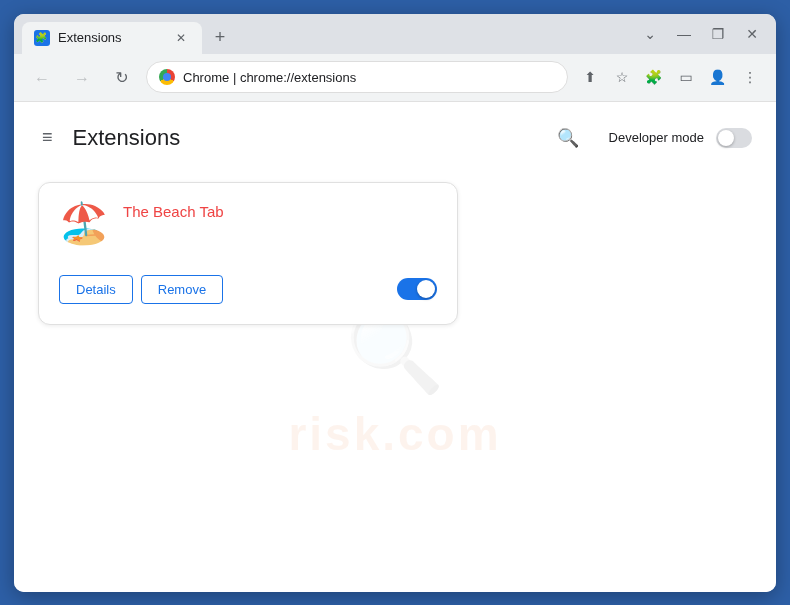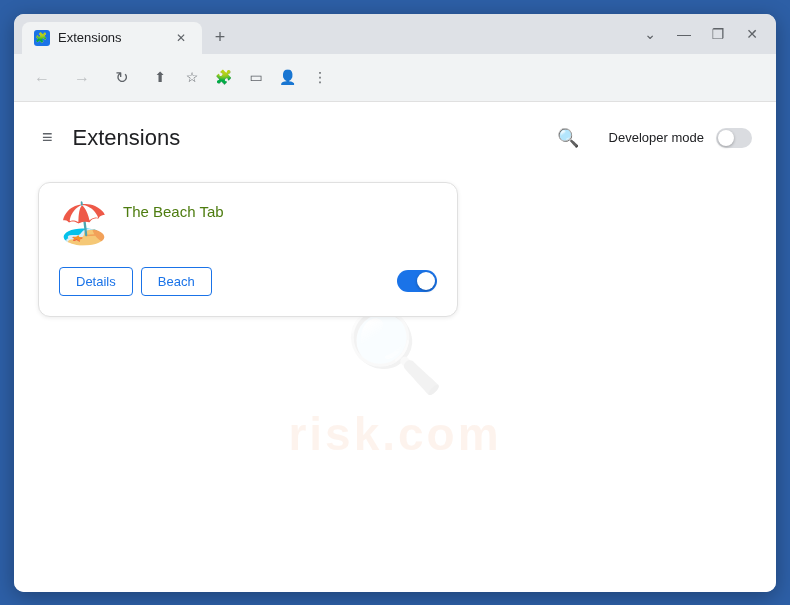--- a/index.html
+++ b/index.html
@@ -339,34 +339,34 @@
       line-height: 1;
     }
 
     .extension-info {
       flex: 1;
     }
 
     .extension-name {
       font-size: 15px;
       font-weight: 500;
-      color: #4d7c0f;
+      color: #ef4444;
       margin-bottom: 6px;
     }
 
     .extension-description {
       font-size: 13px;
       color: #5f6368;
       line-height: 1.5;
     }
 
     .extension-actions {
       display: flex;
       align-items: center;
-      margin-top: 16px;
+      margin-top: 24px;
       gap: 8px;
     }
 
     .ext-btn {
       padding: 6px 16px;
       border: 1px solid #1a73e8;
       border-radius: 4px;
       background: white;
       color: #1a73e8;
       font-size: 13px;
@@ -415,20 +415,28 @@
       <div class="title-btn">❐</div>
       <div class="title-btn close">✕</div>
     </div>
   </div>
 
   <div class="nav-bar">
     <div class="nav-btn disabled">←</div>
     <div class="nav-btn disabled">→</div>
     <div class="nav-btn">↻</div>
 
+    <div class="address-bar">
+      <div class="chrome-icon"></div>
+      <div class="address-text">
+        <span>Chrome</span>
+        <span> | </span>
+        <span>chrome://extensions</span>
+      </div>
+    </div>
 
     <div class="nav-actions">
       <div class="nav-action-btn">⬆</div>
       <div class="nav-action-btn">☆</div>
       <div class="nav-action-btn">🧩</div>
       <div class="nav-action-btn">▭</div>
       <div class="nav-action-btn">👤</div>
       <div class="nav-action-btn">⋮</div>
     </div>
   </div>
@@ -459,21 +467,21 @@
 
         <div class="extension-card">
           <div class="extension-card-inner">
             <div class="extension-icon">🏖️</div>
             <div class="extension-info">
               <div class="extension-name">The Beach Tab</div>
             </div>
           </div>
           <div class="extension-actions">
             <button class="ext-btn">Details</button>
-            <button class="ext-btn">Beach</button>
+            <button class="ext-btn">Remove</button>
             <div class="toggle-on">
               <div class="toggle-thumb-on"></div>
             </div>
           </div>
         </div>
       </div>
 
     </div>
   </div>
 </div>

